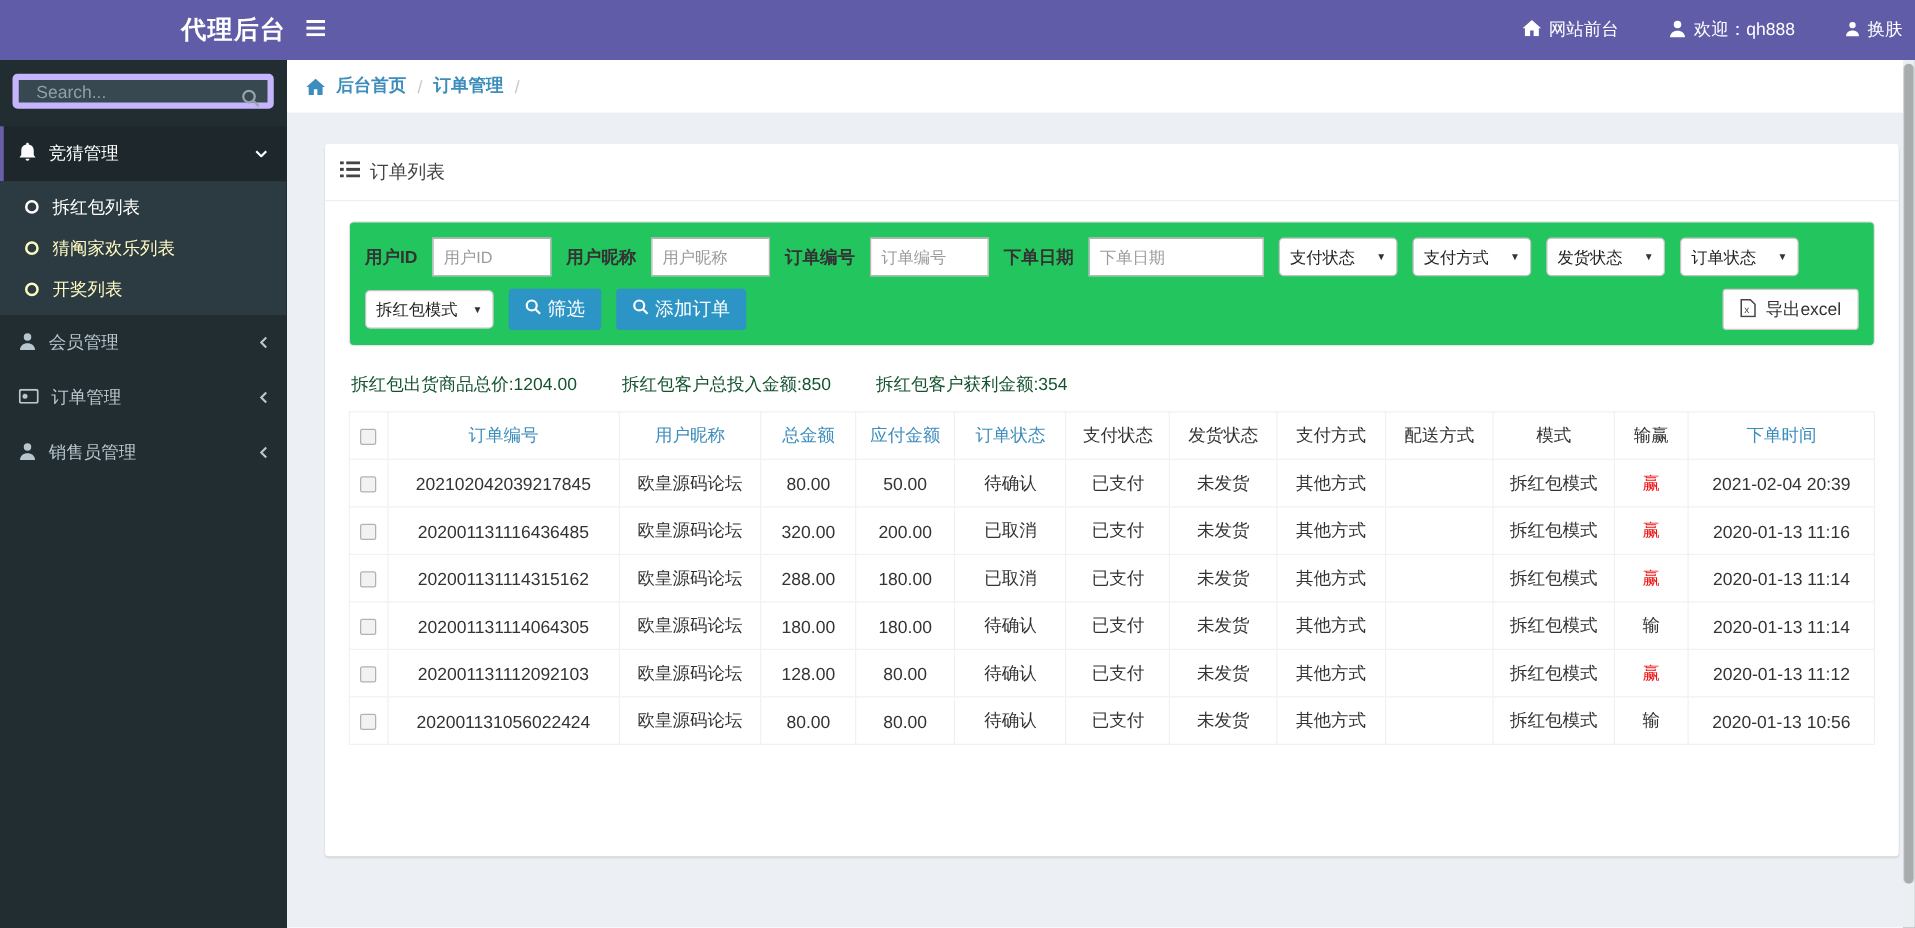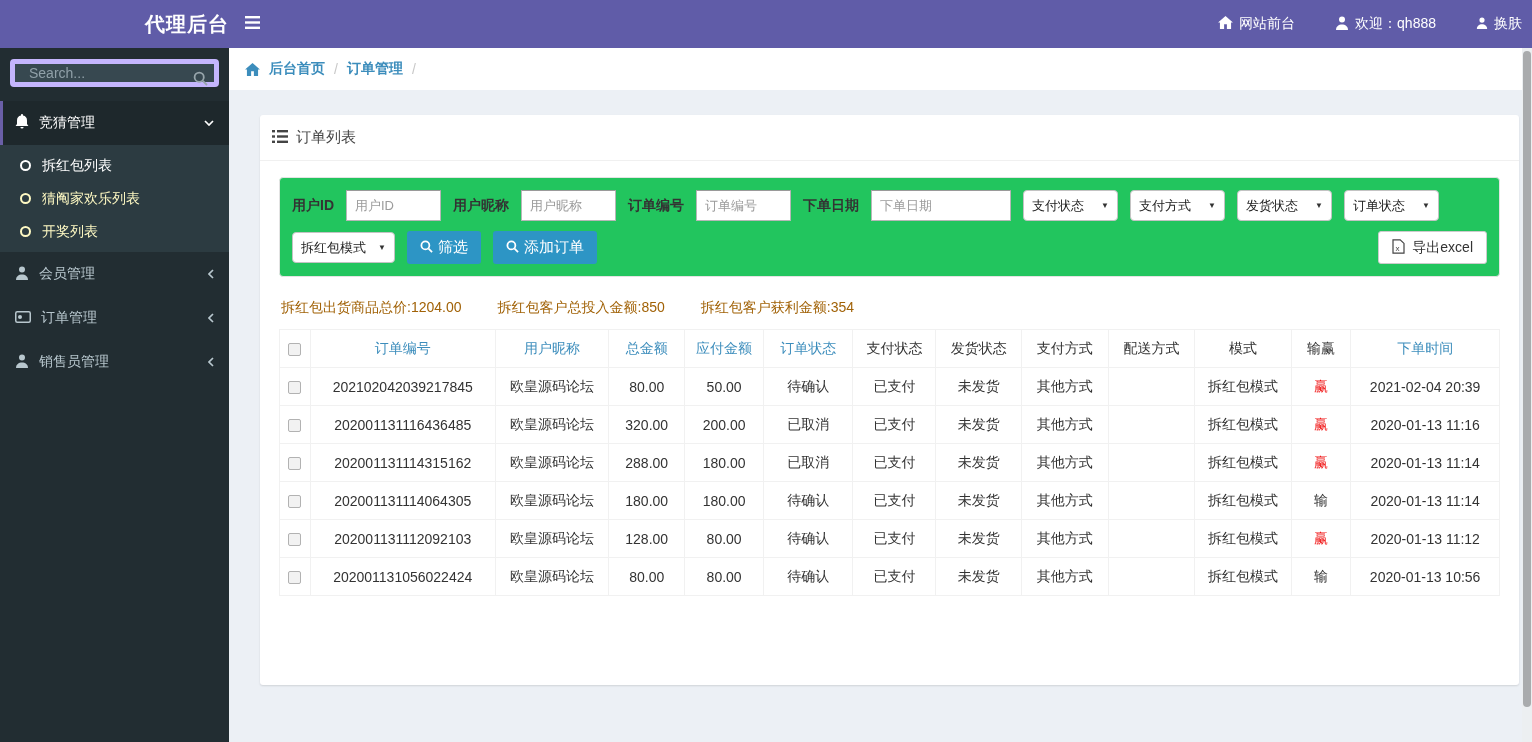--- a/index.html
+++ b/index.html
@@ -54,21 +54,21 @@
   .f-label { font-weight:bold; font-size:14px; color:#333; white-space:nowrap; }
   .f-input { height:31px; border:1px solid #b7b7b7; border-top-color:#9a9a9a; padding:0 8px; font-size:13px; width:95px; outline:none; color:#333; }
   .f-input::placeholder { color:#9b9b9b; }
   .f-input.date { width:140px; }
   .f-select { height:31px; width:95px; border:1px solid #c3c3c3; border-radius:4px; background:#fff; display:flex; align-items:center; justify-content:space-between; padding:0 8px; font-size:13px; color:#222; cursor:pointer; }
   .f-select .caret { font-size:8px; color:#333; }
   .btn-blue { background:#2d95c5; color:#fff; border:none; border-radius:3px; height:33px; padding:0 13px; font-size:15px; display:flex; align-items:center; gap:5px; cursor:pointer; }
   .btn-export { margin-left:auto; background:#fff; border:1px solid #ccc; border-radius:3px; height:33px; padding:0 13px; font-size:14px; color:#333; display:flex; align-items:center; gap:7px; cursor:pointer; }
 
   
-  .summary { display:flex; gap:36px; font-size:14px; color:#a16207; margin:0 0 12px 2px; }
+  .summary { display:flex; gap:36px; font-size:14px; color:#14532d; margin:0 0 12px 2px; }
 
   
   table { width:100%; border-collapse:collapse; font-size:14px; color:#333; table-layout:fixed; }
   th, td { border:1px solid #f1f1f1; text-align:center; padding:9px 6px; height:38px; overflow:hidden; white-space:nowrap; }
   thead th { font-weight:normal; color:#333; }
   thead th.link { color:#3c8dbc; cursor:pointer; }
   td.win { color:#f01414; }
   .cb { display:inline-block; width:13px; height:13px; background:#f2f2f2; border:1px solid #b2b2b2; border-radius:2px; vertical-align:middle; cursor:pointer; }
 
   

